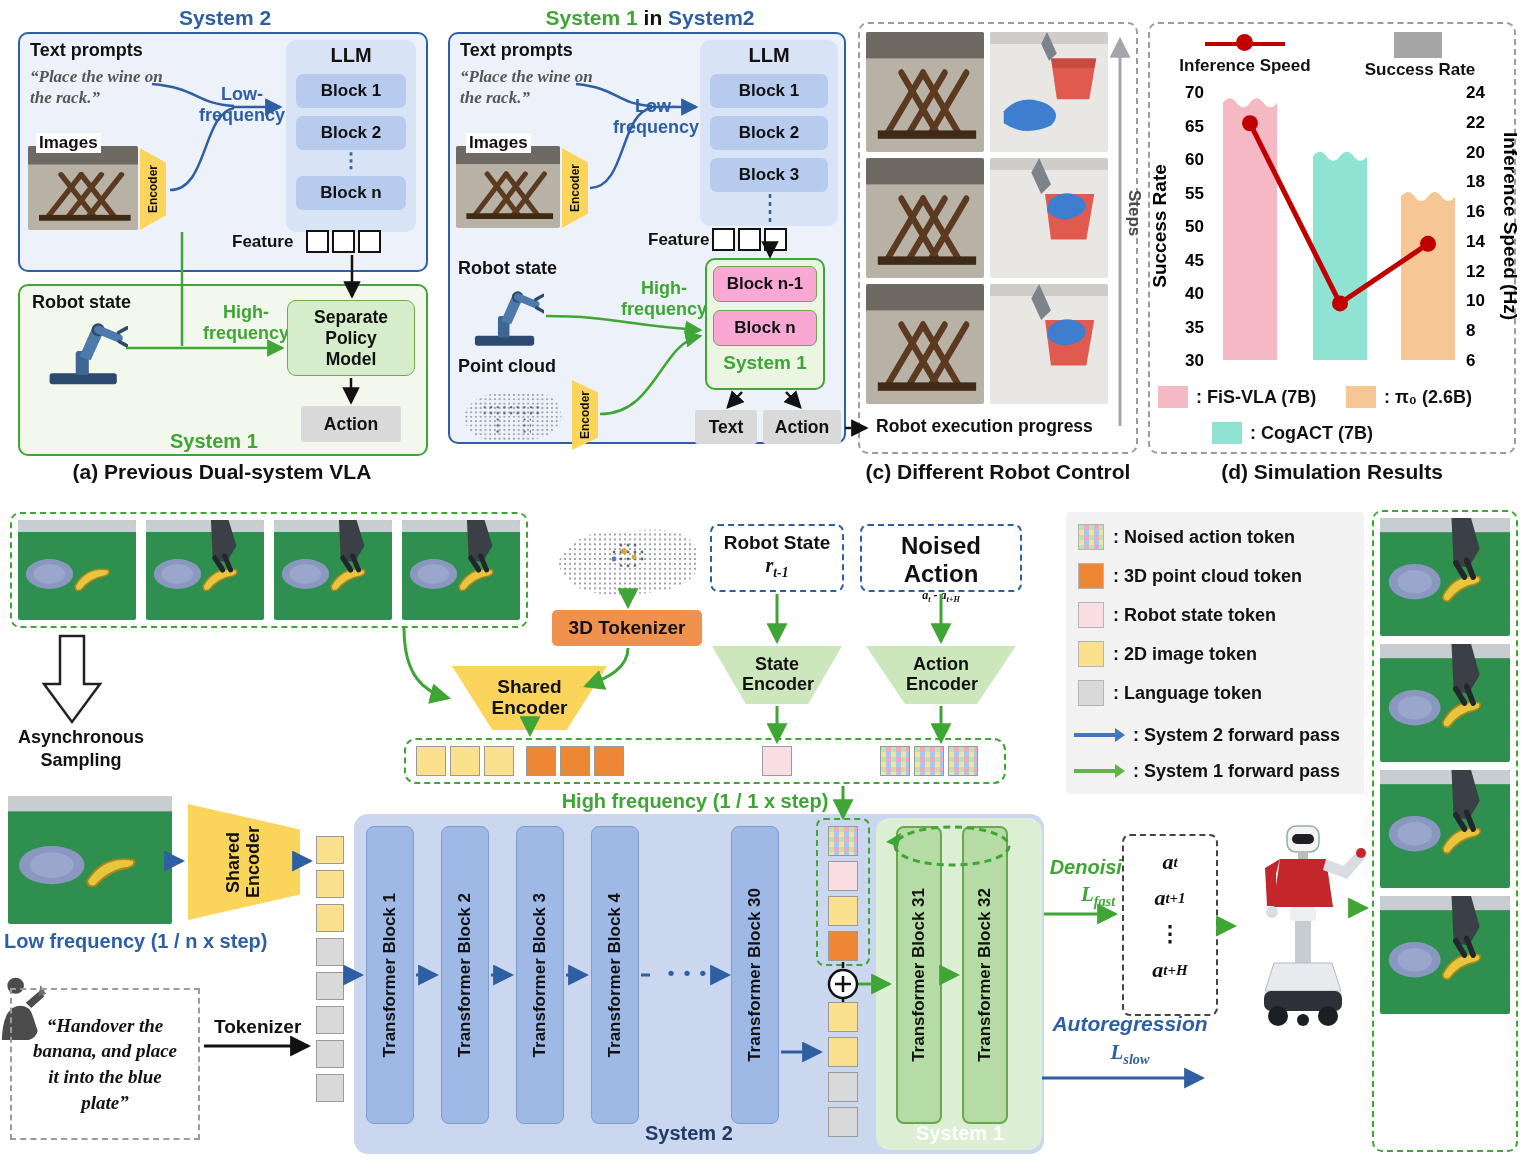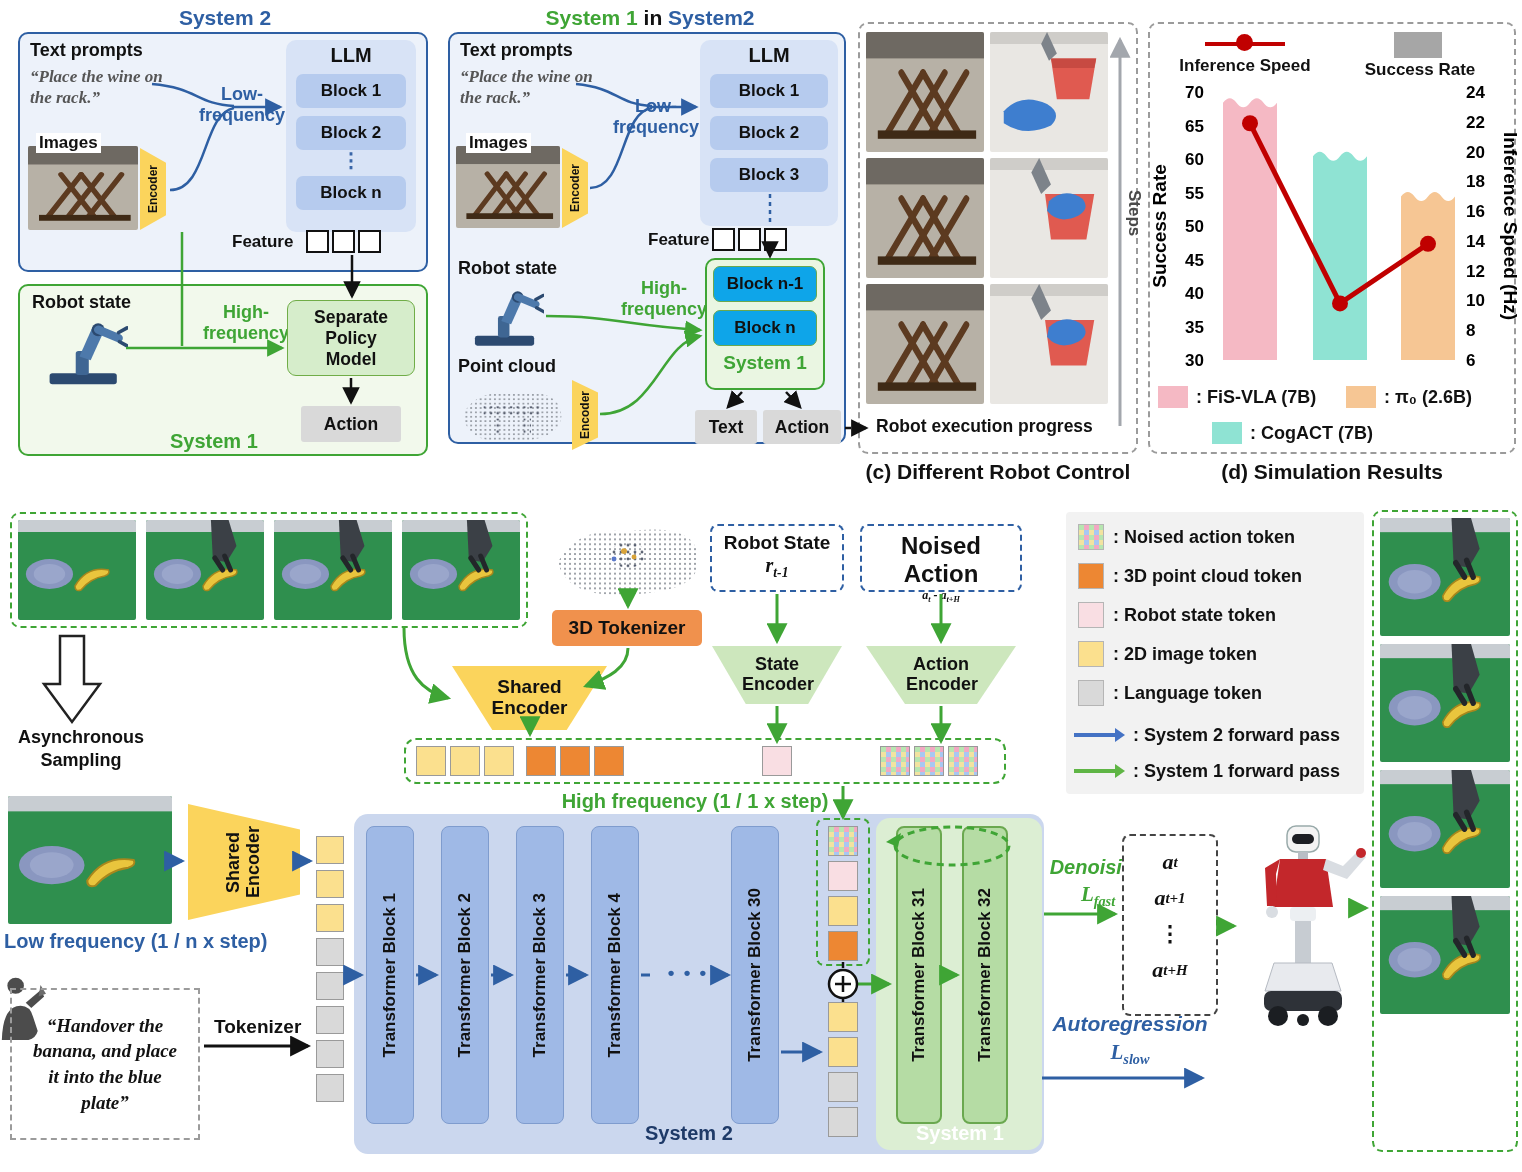--- a/index.html
+++ b/index.html
@@ -14,21 +14,21 @@
 .quote{font-family:"Liberation Serif",serif;font-style:italic;font-weight:700;color:#555;font-size:17px;line-height:1.25}
 .math{font-family:"Liberation Serif",serif;font-style:italic;font-weight:700}
 .math sub{font-size:68%}
 .panelbox{border:2.5px solid var(--blue);border-radius:10px;background:var(--bluebg)}
 .greenbox{border:2.5px solid var(--green);border-radius:10px;background:var(--greenbg)}
 .dashedbox{border:2.5px dashed #9b9b9b;border-radius:10px;background:#fff}
 .dashblue{border:2px dashed var(--blue);border-radius:8px;background:#fff}
 .dashgreen{border:2px dashed var(--green);border-radius:10px}
 .llm{background:var(--llmfill);border-radius:10px}
 .blk{background:var(--blockfill);border-radius:7px;display:flex;align-items:center;justify-content:center;font-weight:700;font-size:17px;position:absolute}
-.gblk{background:#0ea5e9;border:1.5px solid #6aa84f}
+.gblk{background:#f9a8d4;border:1.5px solid #6aa84f}
 .graybox{background:var(--gray);display:flex;align-items:center;justify-content:center;font-weight:700;border-radius:3px;position:absolute}
 .fsq{width:23px;height:23px;background:#fff;border:2px solid #111;position:absolute}
 .tok{width:30px;height:30px;position:absolute;border:1px solid #9a9a9a}
 .tok.sm{width:28px;height:28px}
 .tok.yellow{background:var(--tokyellow)}
 .tok.orange{background:var(--tokorange)}
 .tok.pink{background:var(--tokpink)}
 .tok.gray{background:var(--tokgray)}
 .tok.noised{background-image:conic-gradient(#f2a7c3 25%,#a7c7f2 0 50%,#f2e3a0 0 75%,#b7e6b0 0);background-size:10px 10px}
 .trap-d{clip-path:polygon(0 0,100% 0,74% 100%,26% 100%);display:flex;align-items:center;justify-content:center;font-weight:700;position:absolute;text-align:center}
@@ -180,20 +180,21 @@
   <div class="fsq" style="left:358px;top:230px"></div>
   <div class="ab greenbox" style="left:18px;top:284px;width:410px;height:172px"></div>
   <div class="ab b" style="left:32px;top:292px;font-size:18px">Robot state</div>
   <svg class="ab" style="left:44px;top:314px;width:84px;height:74px">
       <use href="#robot-arm"></use>
     </svg>
   <div class="ab b green ctr" style="left:196px;top:302px;width:100px;font-size:18px;line-height:1.15">High-frequency</div>
   <div class="ab b ctr" style="left:287px;top:300px;width:128px;height:76px;background:var(--policy);border:1.5px solid #70ad47;border-radius:9px;display:flex;align-items:center;justify-content:center;font-size:17.5px;padding:0 12px">Separate Policy Model</div>
   <div class="graybox" style="left:301px;top:406px;width:100px;height:36px;font-size:17.5px">Action</div>
   <div class="ab b green" style="left:170px;top:430px;font-size:20px">System 1</div>
+  <div class="cap" style="left:12px;top:460px;width:420px">(a) Previous Dual-system VLA</div>
 
   <div class="ab b ctr" style="left:460px;top:6px;width:380px;font-size:21px"><span class="green">System 1</span><span> in </span><span class="blue">System2</span></div>
   <div class="ab panelbox" style="left:448px;top:32px;width:398px;height:412px"></div>
   <div class="ab b" style="left:460px;top:40px;font-size:18px">Text prompts</div>
   <div class="ab quote" style="left:460px;top:66px;width:150px">“Place the wine on the rack.”</div>
   <svg class="ab photo" style="left:456px;top:146px;width:104px;height:82px">
       <use href="#scene-rack"></use>
     </svg>
   <div class="ab b lab" style="left:466px;top:133px;font-size:17px">Images</div>
   <div class="trap-r enc-y" style="left:562px;top:148px;width:26px;height:80px">

